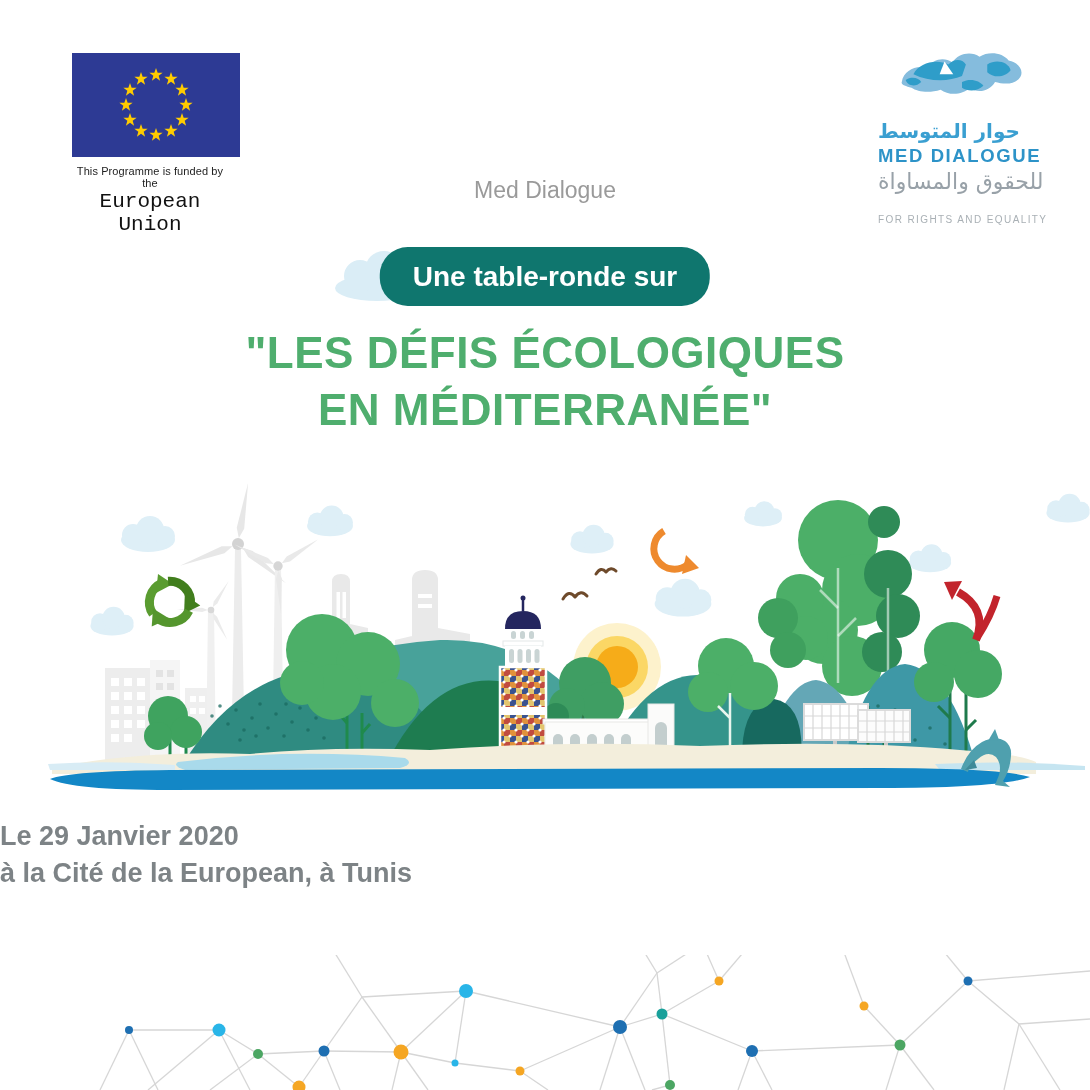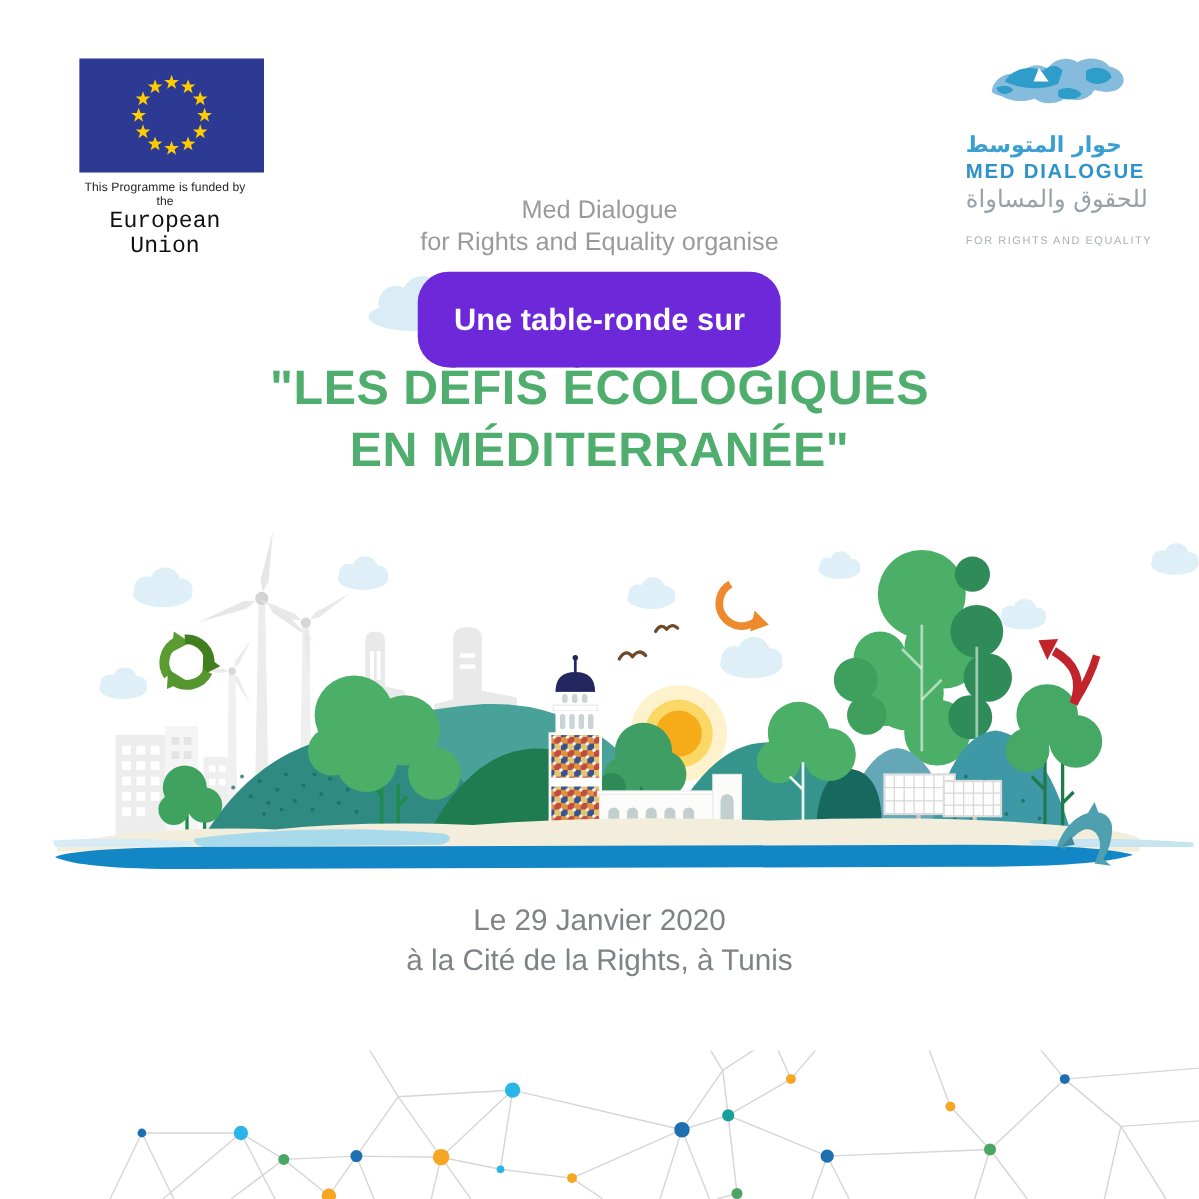--- a/index.html
+++ b/index.html
@@ -16,31 +16,31 @@
   .logo-ar1{margin-top:6px;font-family:"DejaVu Sans",sans-serif;font-size:20px;font-weight:700;color:#3A9FD1;direction:rtl;}
   .logo-en1{margin-top:2px;font-size:18.5px;font-weight:700;color:#2D93C8;letter-spacing:1.6px;white-space:nowrap;}
   .logo-ar2{margin-top:2px;font-family:"DejaVu Sans",sans-serif;font-size:22px;color:#98A1A8;direction:rtl;}
   .logo-en2{margin-top:20px;font-size:10px;color:#A9B0B5;letter-spacing:1.4px;white-space:nowrap;}
   
   .organizer{position:absolute;left:0;top:176px;width:100%;text-align:center;
              font-size:23px;line-height:29px;color:#9A9A9A;}
   
   .pill-cloud{position:absolute;left:332px;top:250px;z-index:0;}
   .pill{position:absolute;left:50%;top:247px;transform:translateX(-50%);z-index:2;
-        background:#6d28d9;color:#fff;font-weight:700;font-size:28px;
-        height:55px;line-height:55px;padding:16px 33px;border-radius:28px;white-space:nowrap;}
+        background:#0f766e;color:#fff;font-weight:700;font-size:28px;
+        height:55px;line-height:55px;padding:2px 33px;border-radius:28px;white-space:nowrap;}
   
   .title{position:absolute;left:0;top:324px;width:100%;text-align:center;
          font-size:44px;line-height:57px;font-weight:800;color:#4FAE6E;letter-spacing:.5px;}
   
   .scene{position:absolute;left:0;top:478px;width:1090px;height:340px;}
   .network{position:absolute;left:0;top:955px;width:1090px;height:135px;}
   
-  .event{position:absolute;left:0;top:818px;width:100%;text-align:center;
-         font-size:27px;line-height:37px;font-weight:400;color:#7D8386;}
+  .event{position:absolute;left:0;top:818px;width:100%;text-align:left;
+         font-size:27px;line-height:37px;font-weight:700;color:#7D8386;}
 </style>
 </head>
 <body>
 
 <div class="poster">
 
   <div class="eu-block">
     <svg class="eu-flag" viewBox="0 0 168 104">
       <rect width="168" height="104" fill="#2D3A94"></rect>
       <defs>
@@ -73,21 +73,20 @@
       <path d="M 12 36 C 18 32 26 34 28 38 C 22 44 14 42 12 36 Z" fill="#2F9DC9"></path>
     </svg>
     <div class="logo-ar1">حوار المتوسط</div>
     <div class="logo-en1">MED DIALOGUE</div>
     <div class="logo-ar2">للحقوق والمساواة</div>
     <div class="logo-en2">FOR RIGHTS AND EQUALITY</div>
   </div>
 
   <div class="organizer">
     <div>Med Dialogue</div>
-    <div>for Rights and Equality organise</div>
   </div>
 
   <svg class="pill-cloud" width="95" height="52" viewBox="0 0 95 52">
     <g fill="#DAEDF6">
         <ellipse cx="45" cy="38" rx="42" ry="13"></ellipse>
         <circle cx="28" cy="26" r="16"></circle>
         <circle cx="52" cy="20" r="19"></circle>
         <circle cx="74" cy="30" r="13"></circle>
       </g>
   </svg>
@@ -418,21 +417,21 @@
 
     <g>
       <path d="M 961 291 Q 968 272 982 264 Q 996 257 1005 263 Q 1012 268 1011 278 Q 1010 292 1003 303 L 1010 309 L 995 307 L 999 297 Q 1002 286 996 279 Q 988 272 978 281 Q 969 288 968 294 Z" fill="#4FA0AE"></path>
       <polygon points="988,263 995,251 999,262" fill="#4FA0AE"></polygon>
       <polygon points="974,282 965,292 977,290" fill="#3E8A99"></polygon>
     </g>
   </svg>
 
   <div class="event">
     <div>Le 29 Janvier 2020</div>
-    <div>à la Cité de la Rights, à Tunis</div>
+    <div>à la Cité de la European, à Tunis</div>
   </div>
 
   <svg class="network" viewBox="0 0 1090 135">
     <g stroke="#D6D6D6" stroke-width="1.3">
       <line x1="129" y1="75" x2="219" y2="75"></line>
         <line x1="129" y1="75" x2="100" y2="135"></line>
         <line x1="129" y1="75" x2="158" y2="135"></line>
       <line x1="219" y1="75" x2="148" y2="135"></line>
         <line x1="219" y1="75" x2="258" y2="99"></line>
         <line x1="219" y1="75" x2="250" y2="135"></line>

